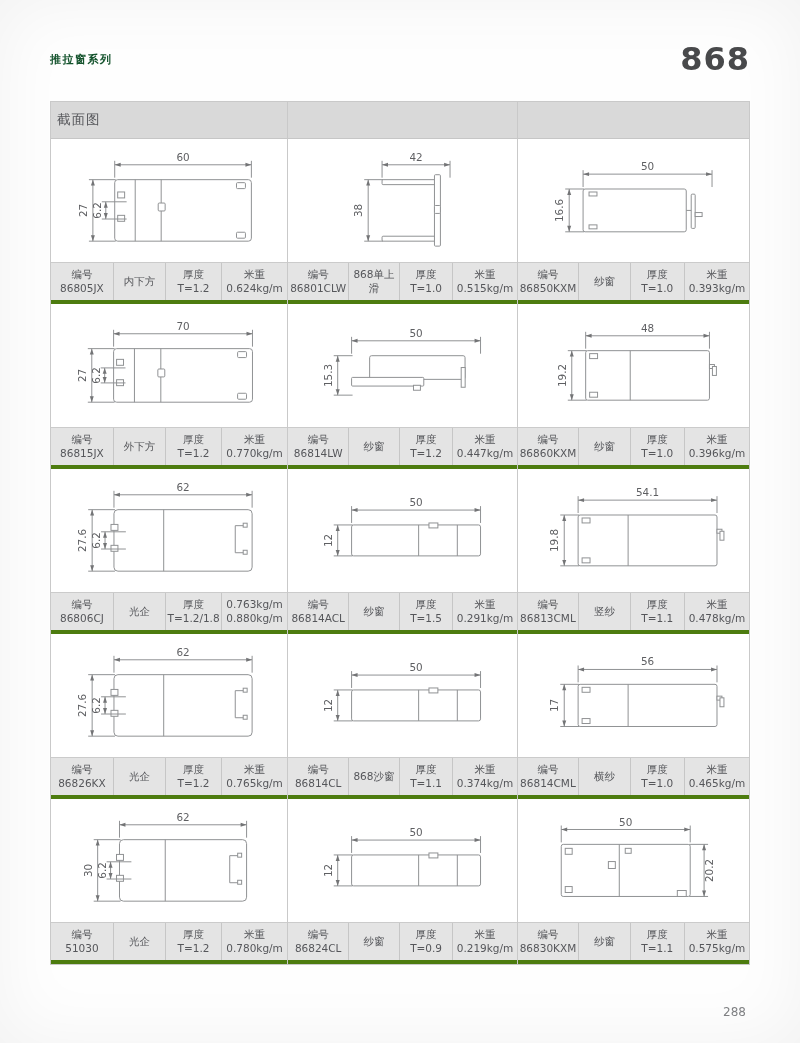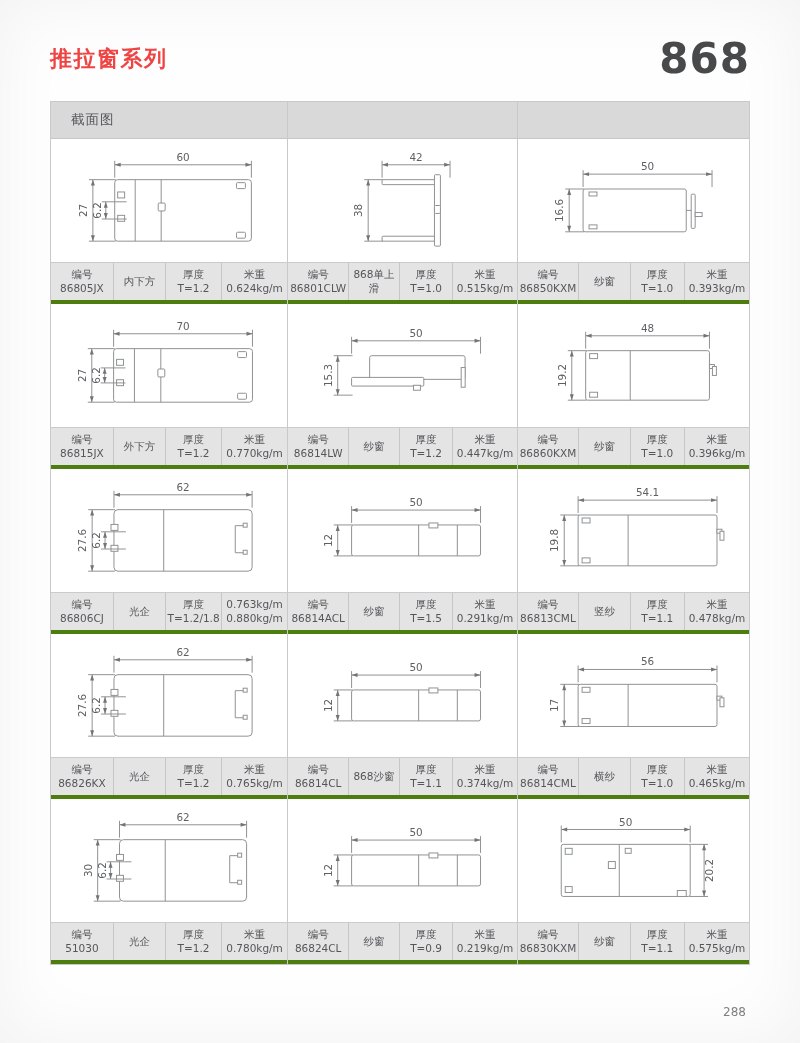--- a/index.html
+++ b/index.html
@@ -1,24 +1,24 @@
 <!DOCTYPE html>
 <html><head>
 <meta charset="utf-8">
 <style>
   html,body{margin:0;padding:0;}
   .page{position:relative;width:800px;height:1043px;background:#fefefe;overflow:hidden;
         font-family:"DejaVu Sans","Liberation Sans",sans-serif;
         box-shadow:inset 0 0 70px rgba(0,0,0,0.05);}
   .page-header{display:flex;justify-content:space-between;align-items:center;margin:32px 50px 0;height:54px;}
-  .series-title{font-size:22px;font-weight:700;color:#ef4444;letter-spacing:1.5px;}
-  .series-number{font-size:42px;font-weight:800;color:#48494b;line-height:1;letter-spacing:1px;}
+  .series-title{font-size:11px;font-weight:700;color:#14532d;letter-spacing:1.5px;}
+  .series-number{font-size:32px;font-weight:800;color:#48494b;line-height:1;letter-spacing:1px;}
   .tbl{margin:15px 50px 0;border:1px solid #c9c9c9;display:grid;grid-template-columns:237fr 230fr 233fr;background:#fff;}
   .head-cell{height:36px;background:#d9d9d9;border-bottom:1px solid #c6c6c6;display:flex;align-items:center;
-             padding-left:20px;font-size:13.5px;color:#55565a;letter-spacing:1px;}
+             padding-left:6px;font-size:13.5px;color:#55565a;letter-spacing:1px;}
   .colb{border-left:1px solid #c9c9c9;}
   .cell{display:flex;flex-direction:column;background:#fff;}
   .drawing{height:123px;flex:0 0 auto;}
   .drawing svg{display:block;width:100%;height:100%;}
   .spec{height:37px;display:grid;grid-template-columns:1.06fr .9fr .95fr 1.14fr;background:#e4e4e4;
         border-top:1px solid #cbcbcb;border-bottom:4px solid #4d7c0f;}
   .spec-cell{display:flex;flex-direction:column;align-items:center;justify-content:center;
              font-size:10.5px;color:#55565a;line-height:1.3;text-align:center;overflow:hidden;}
   .spec-cell+.spec-cell{border-left:1px solid #c6c6c6;}
   .page-number{position:absolute;right:54px;bottom:24px;font-size:12px;color:#7f8083;}

